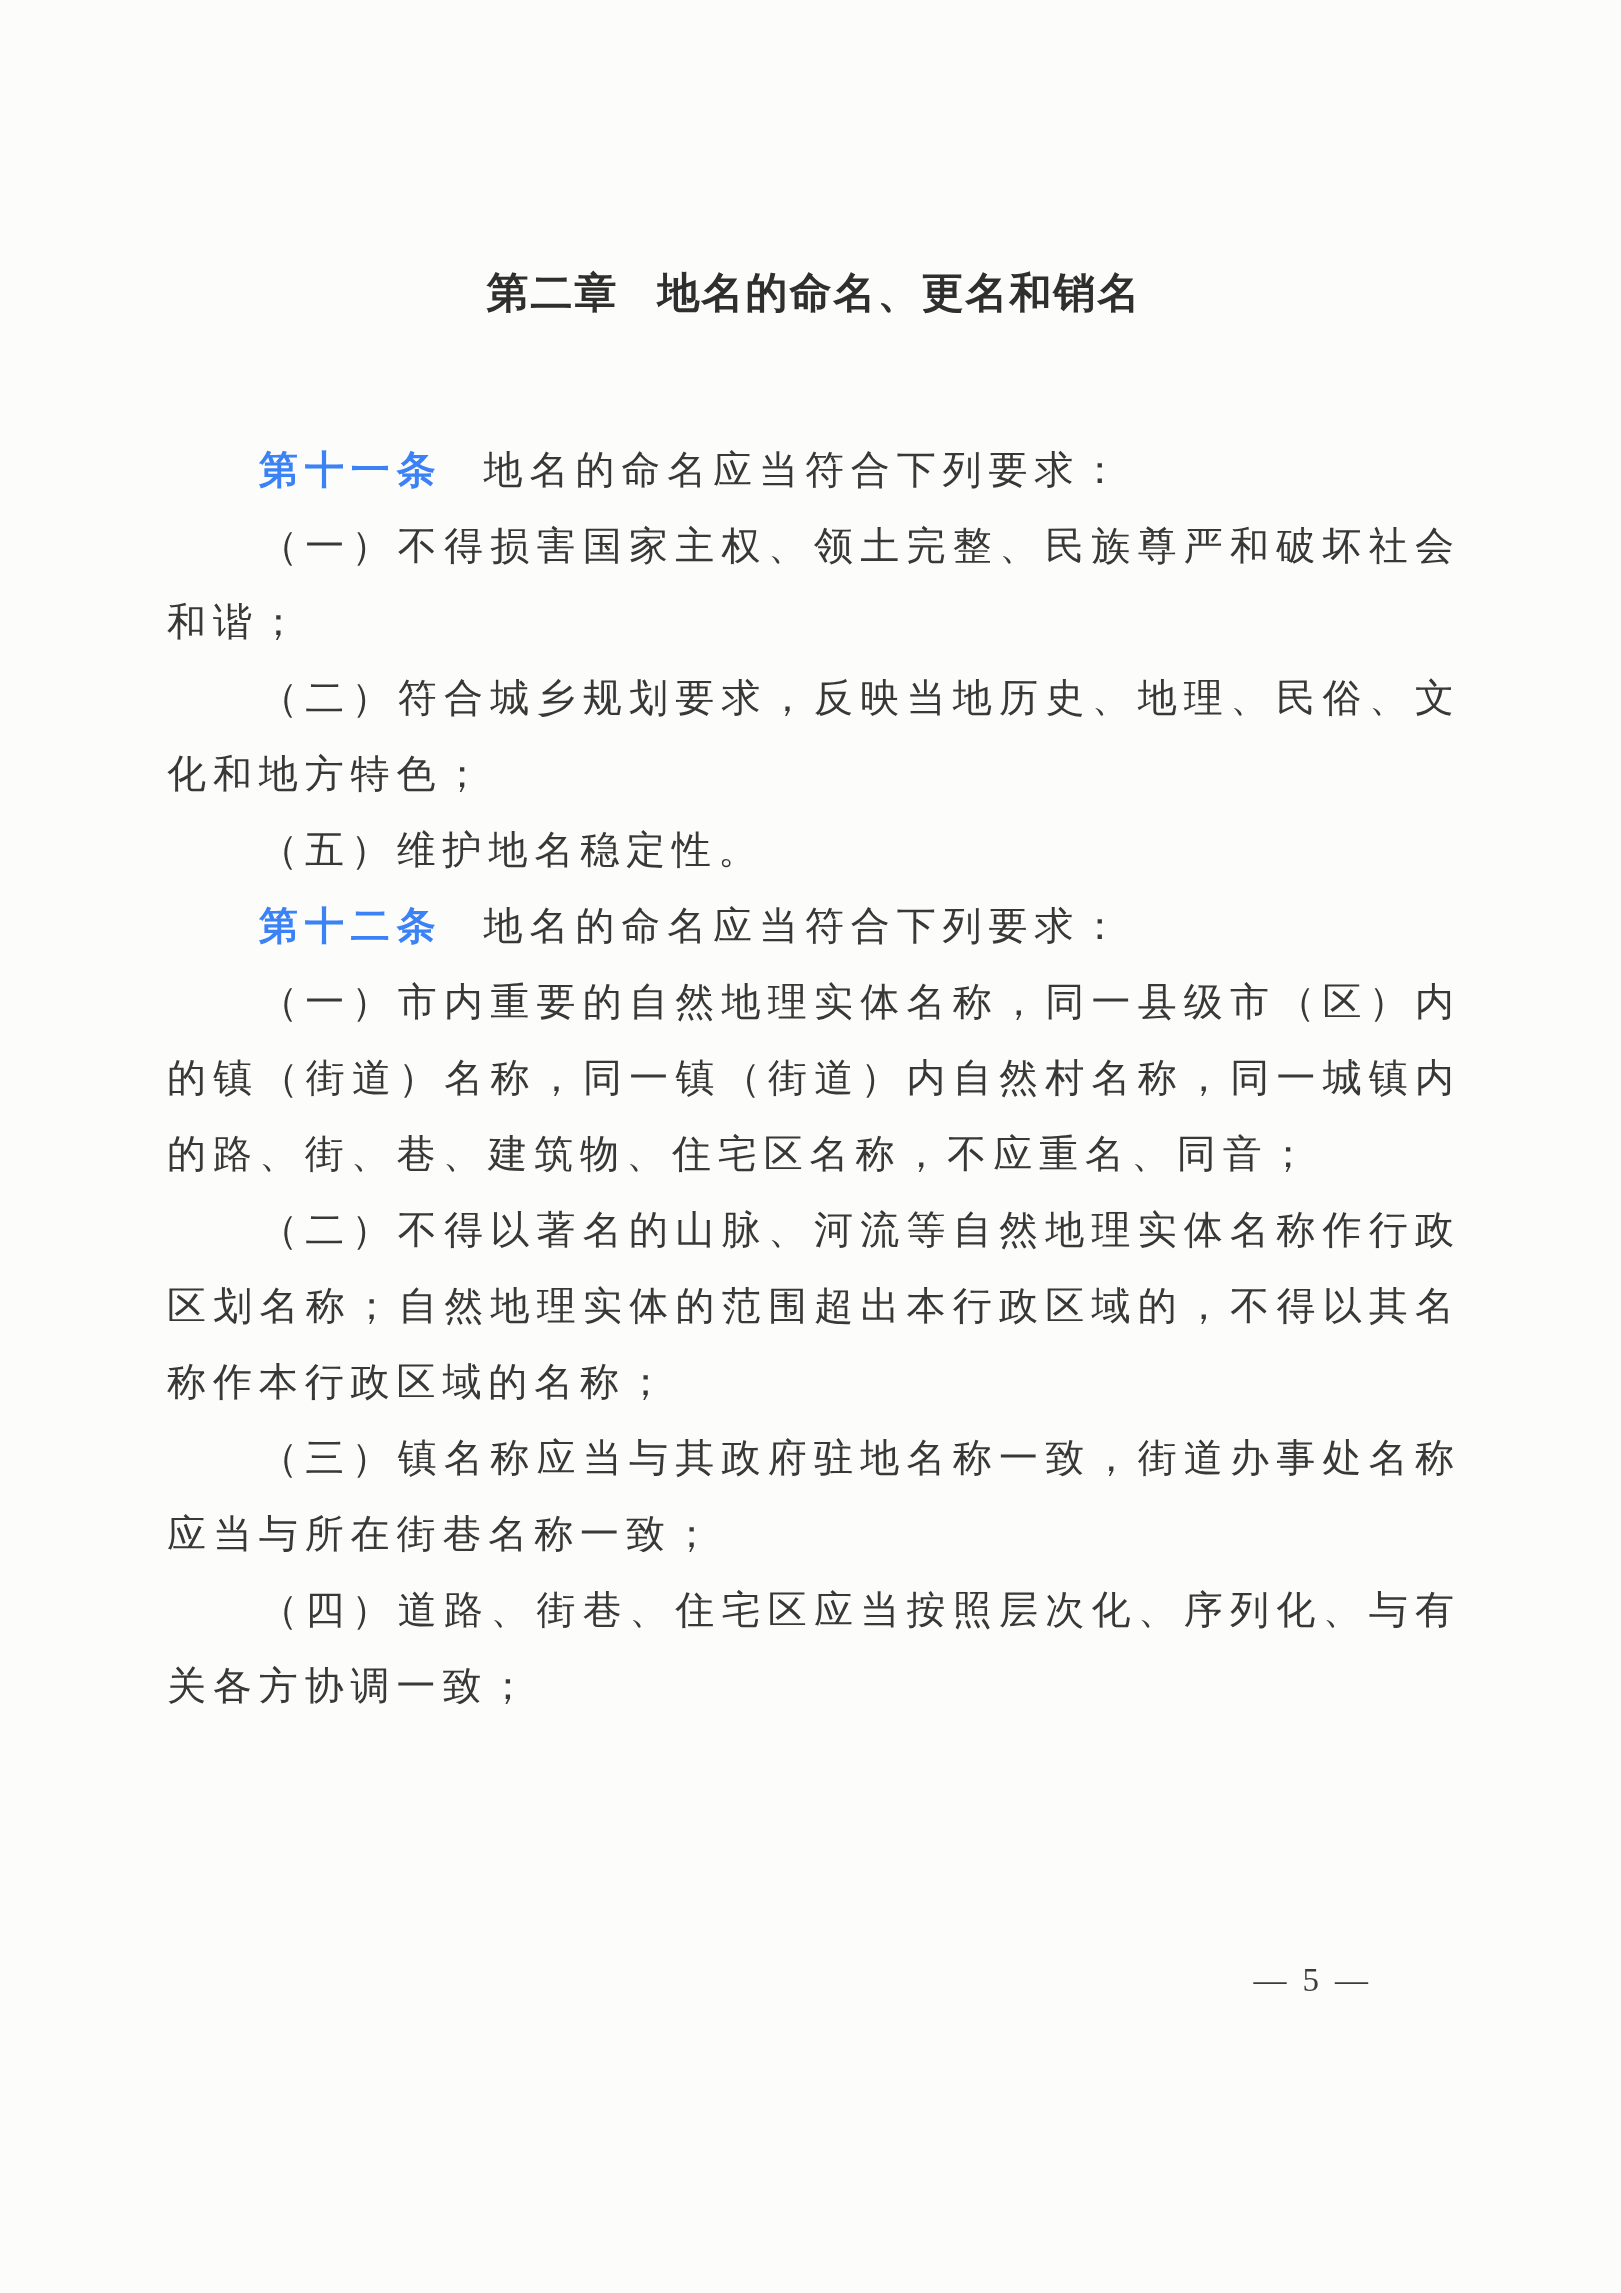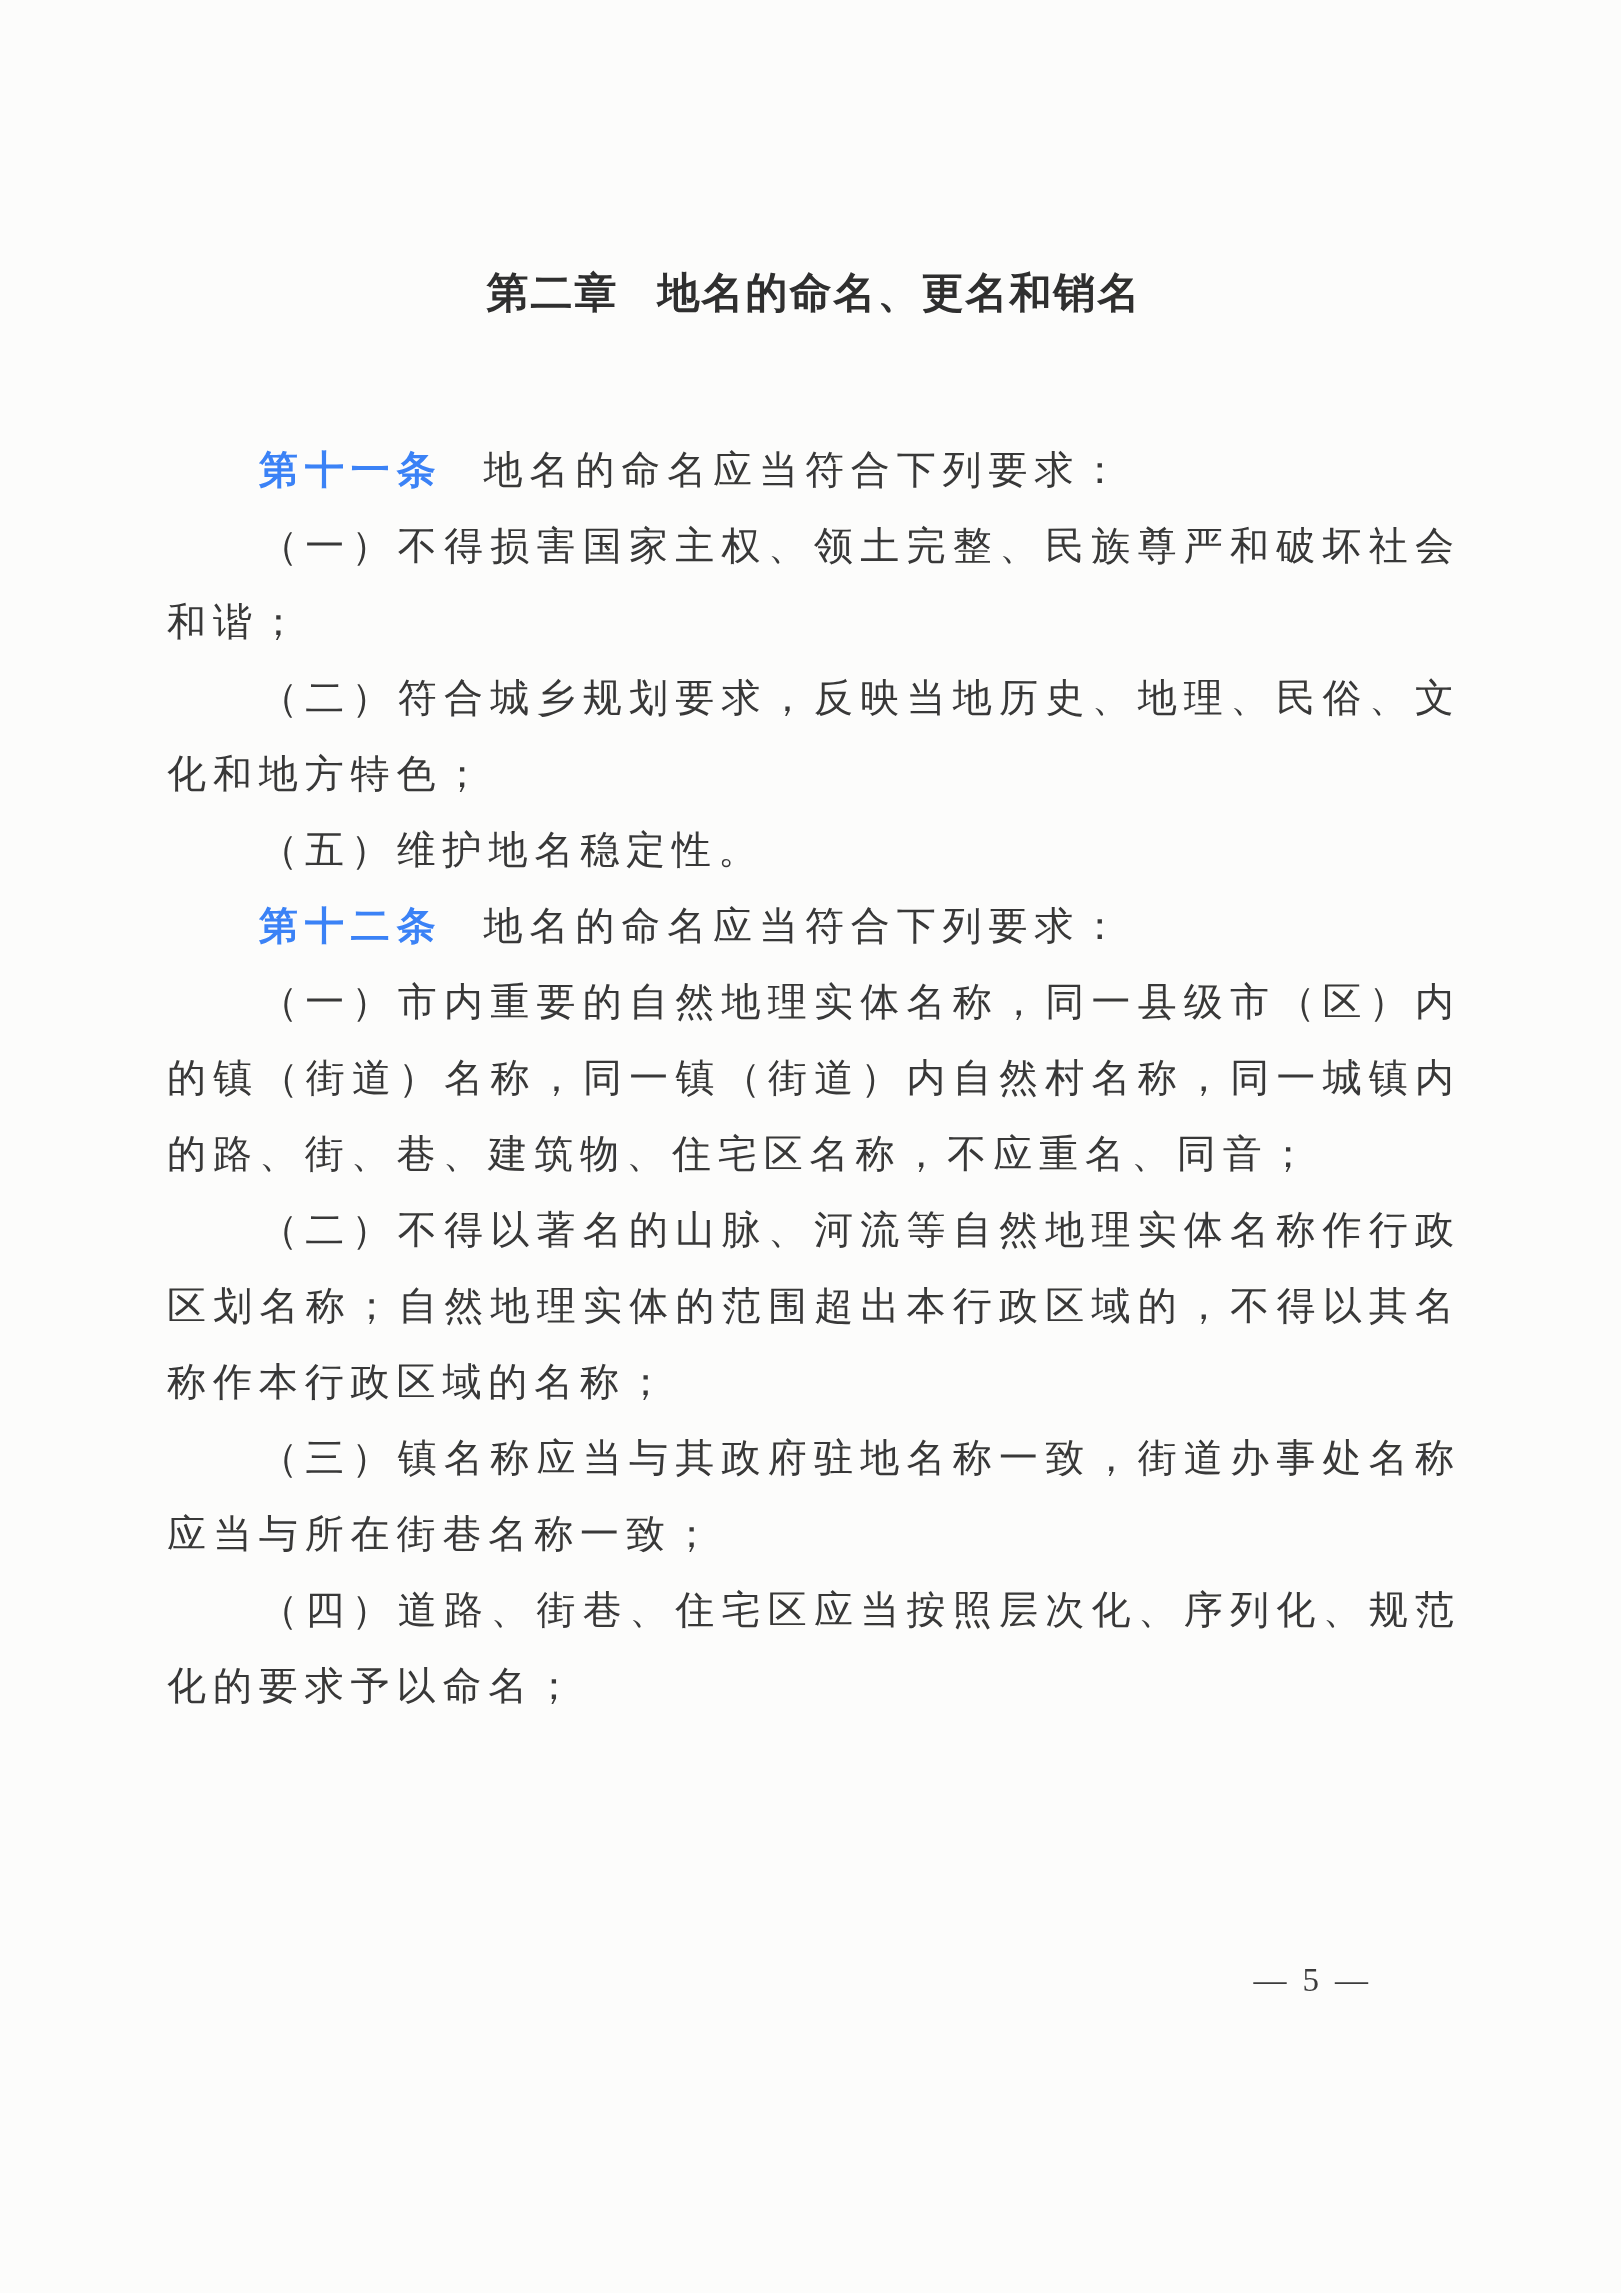--- a/index.html
+++ b/index.html
@@ -80,19 +80,19 @@
     <p class="para">（二）符合城乡规划要求，反映当地历史、地理、民俗、文化和地方特色；</p>
     <p class="para">（五）维护地名稳定性。</p>
 
     <p class="para">
       <span class="term">第十二条</span><span>地名的命名应当符合下列要求：</span>
     </p>
 
     <p class="para">（一）市内重要的自然地理实体名称，同一县级市（区）内的镇（街道）名称，同一镇（街道）内自然村名称，同一城镇内的路、街、巷、建筑物、住宅区名称，不应重名、同音；</p>
     <p class="para">（二）不得以著名的山脉、河流等自然地理实体名称作行政区划名称；自然地理实体的范围超出本行政区域的，不得以其名称作本行政区域的名称；</p>
     <p class="para">（三）镇名称应当与其政府驻地名称一致，街道办事处名称应当与所在街巷名称一致；</p>
-    <p class="para">（四）道路、街巷、住宅区应当按照层次化、序列化、规范化的要求予以命名；</p>
+    <p class="para">（四）道路、街巷、住宅区应当按照层次化、序列化、与有关各方协调一致；</p>
 
   </div>
 
   <div class="page-number">— 5 —</div>
 </div>
 
 
 </body></html>

